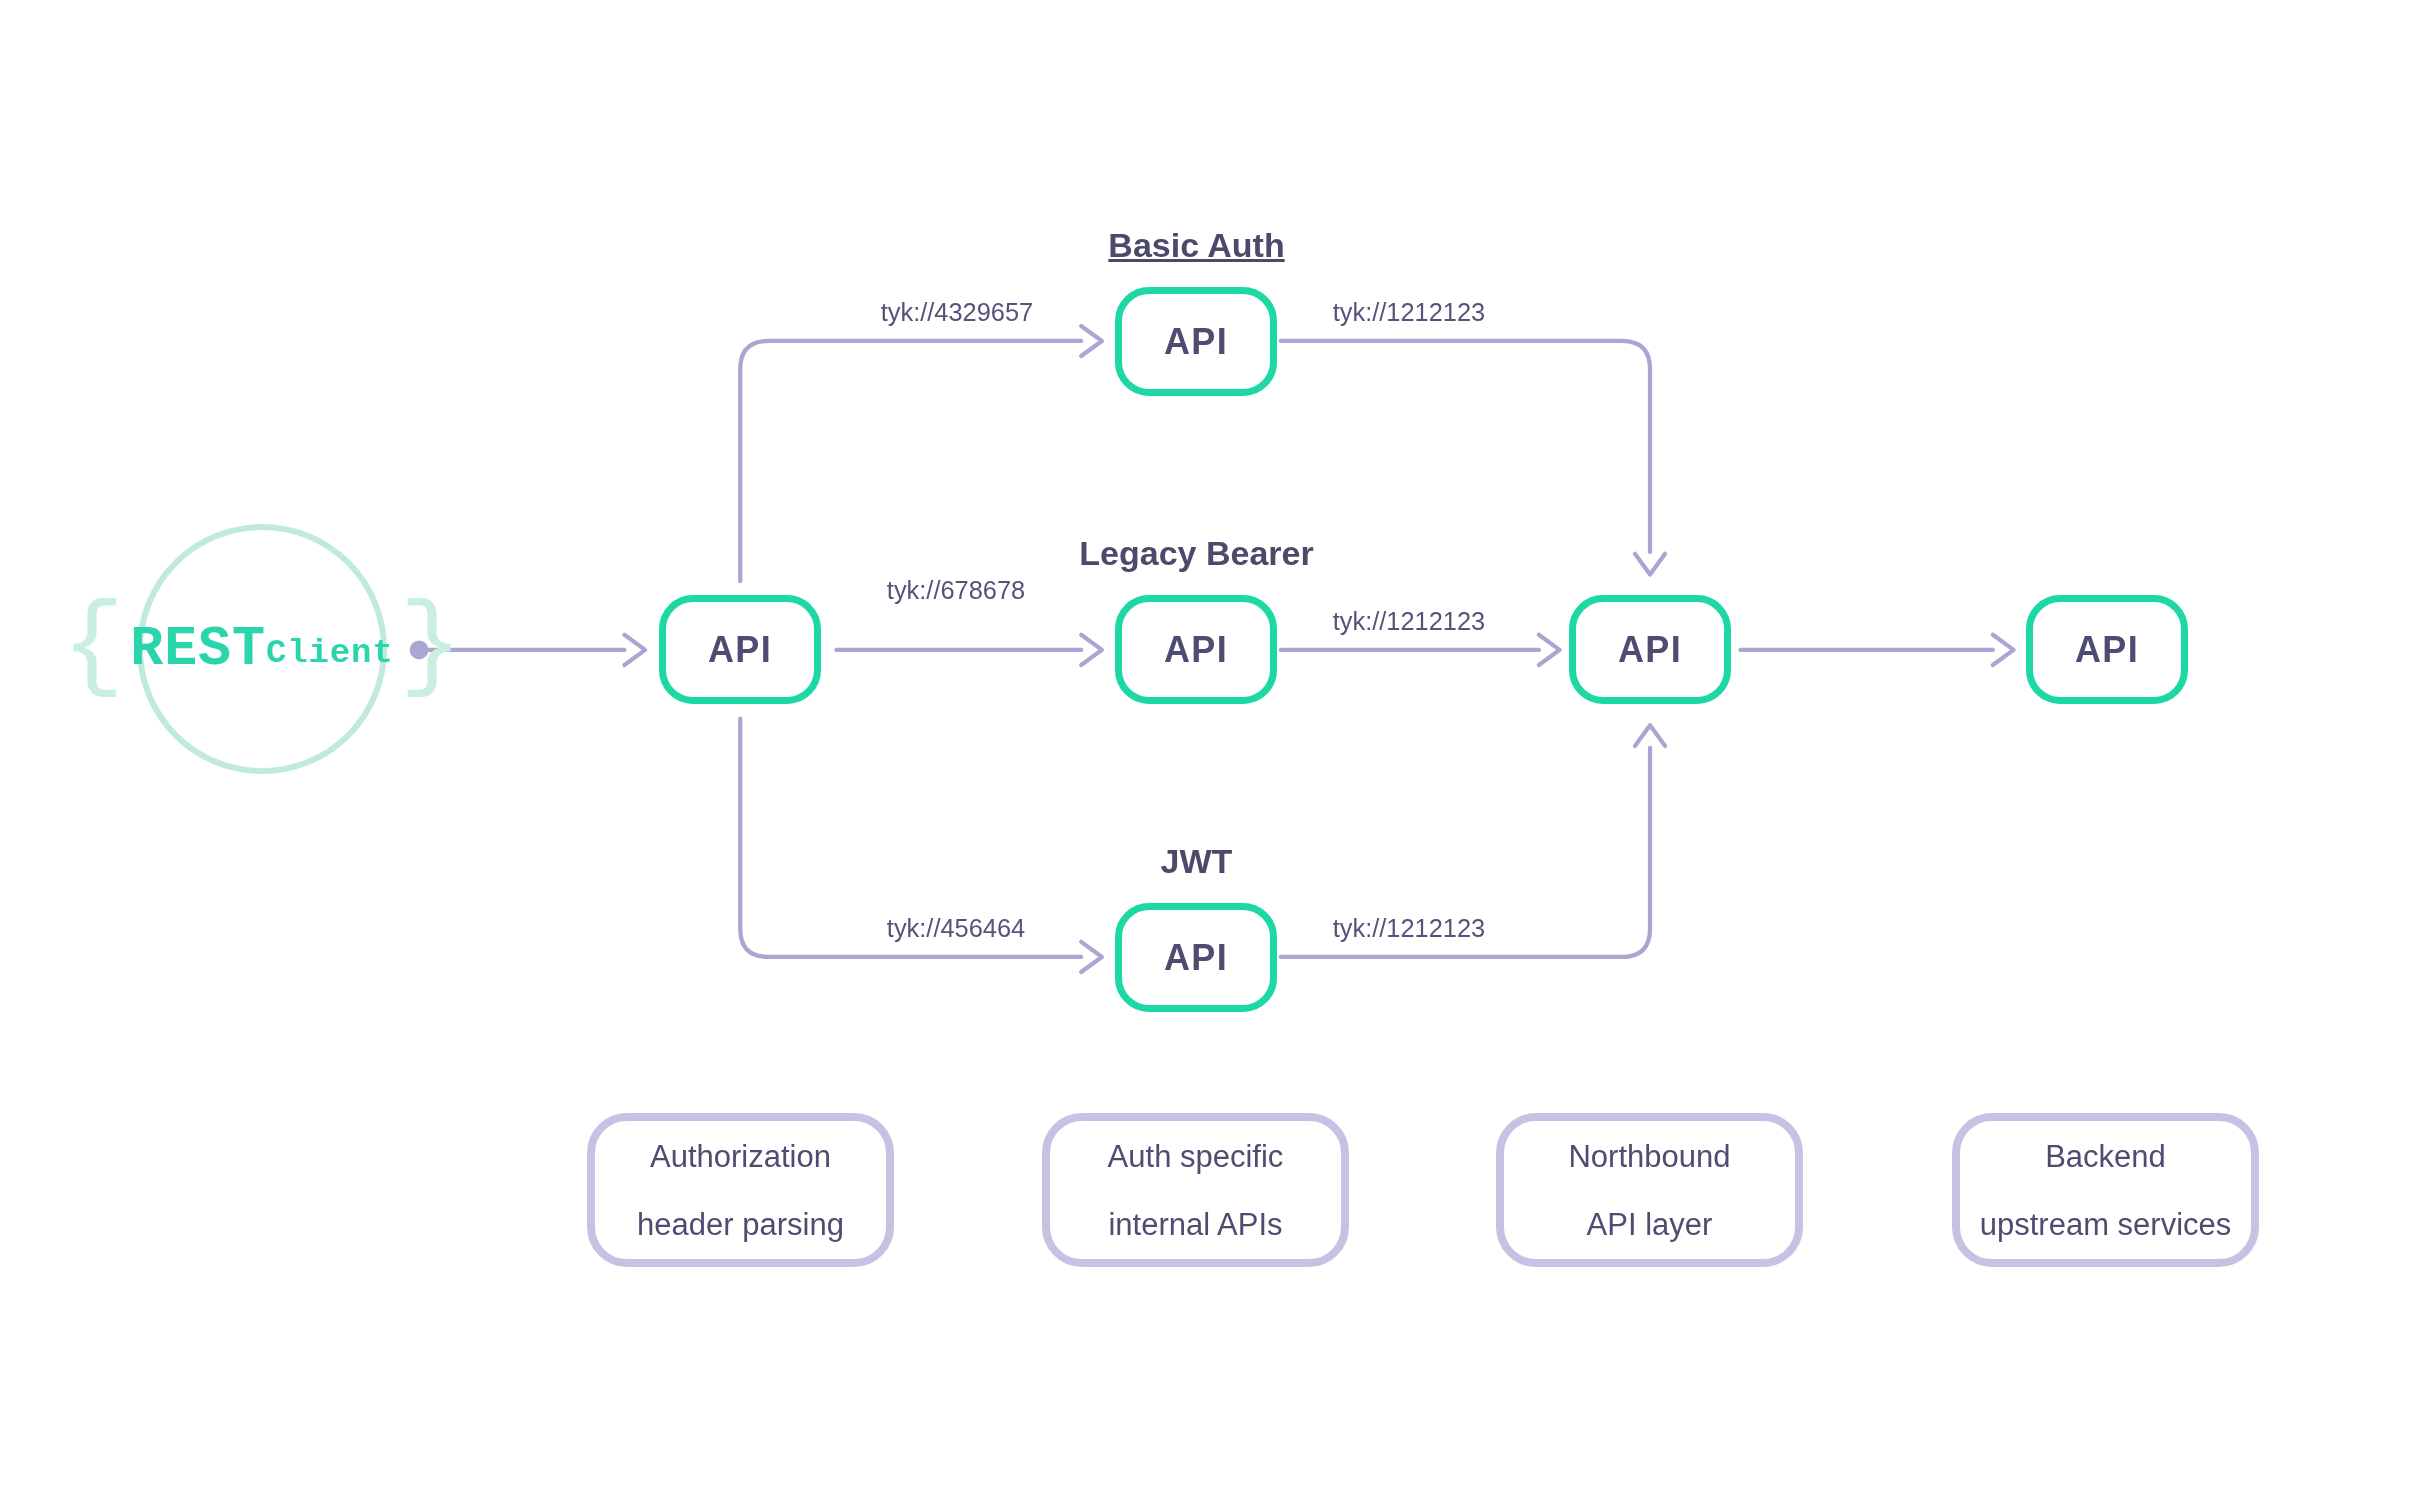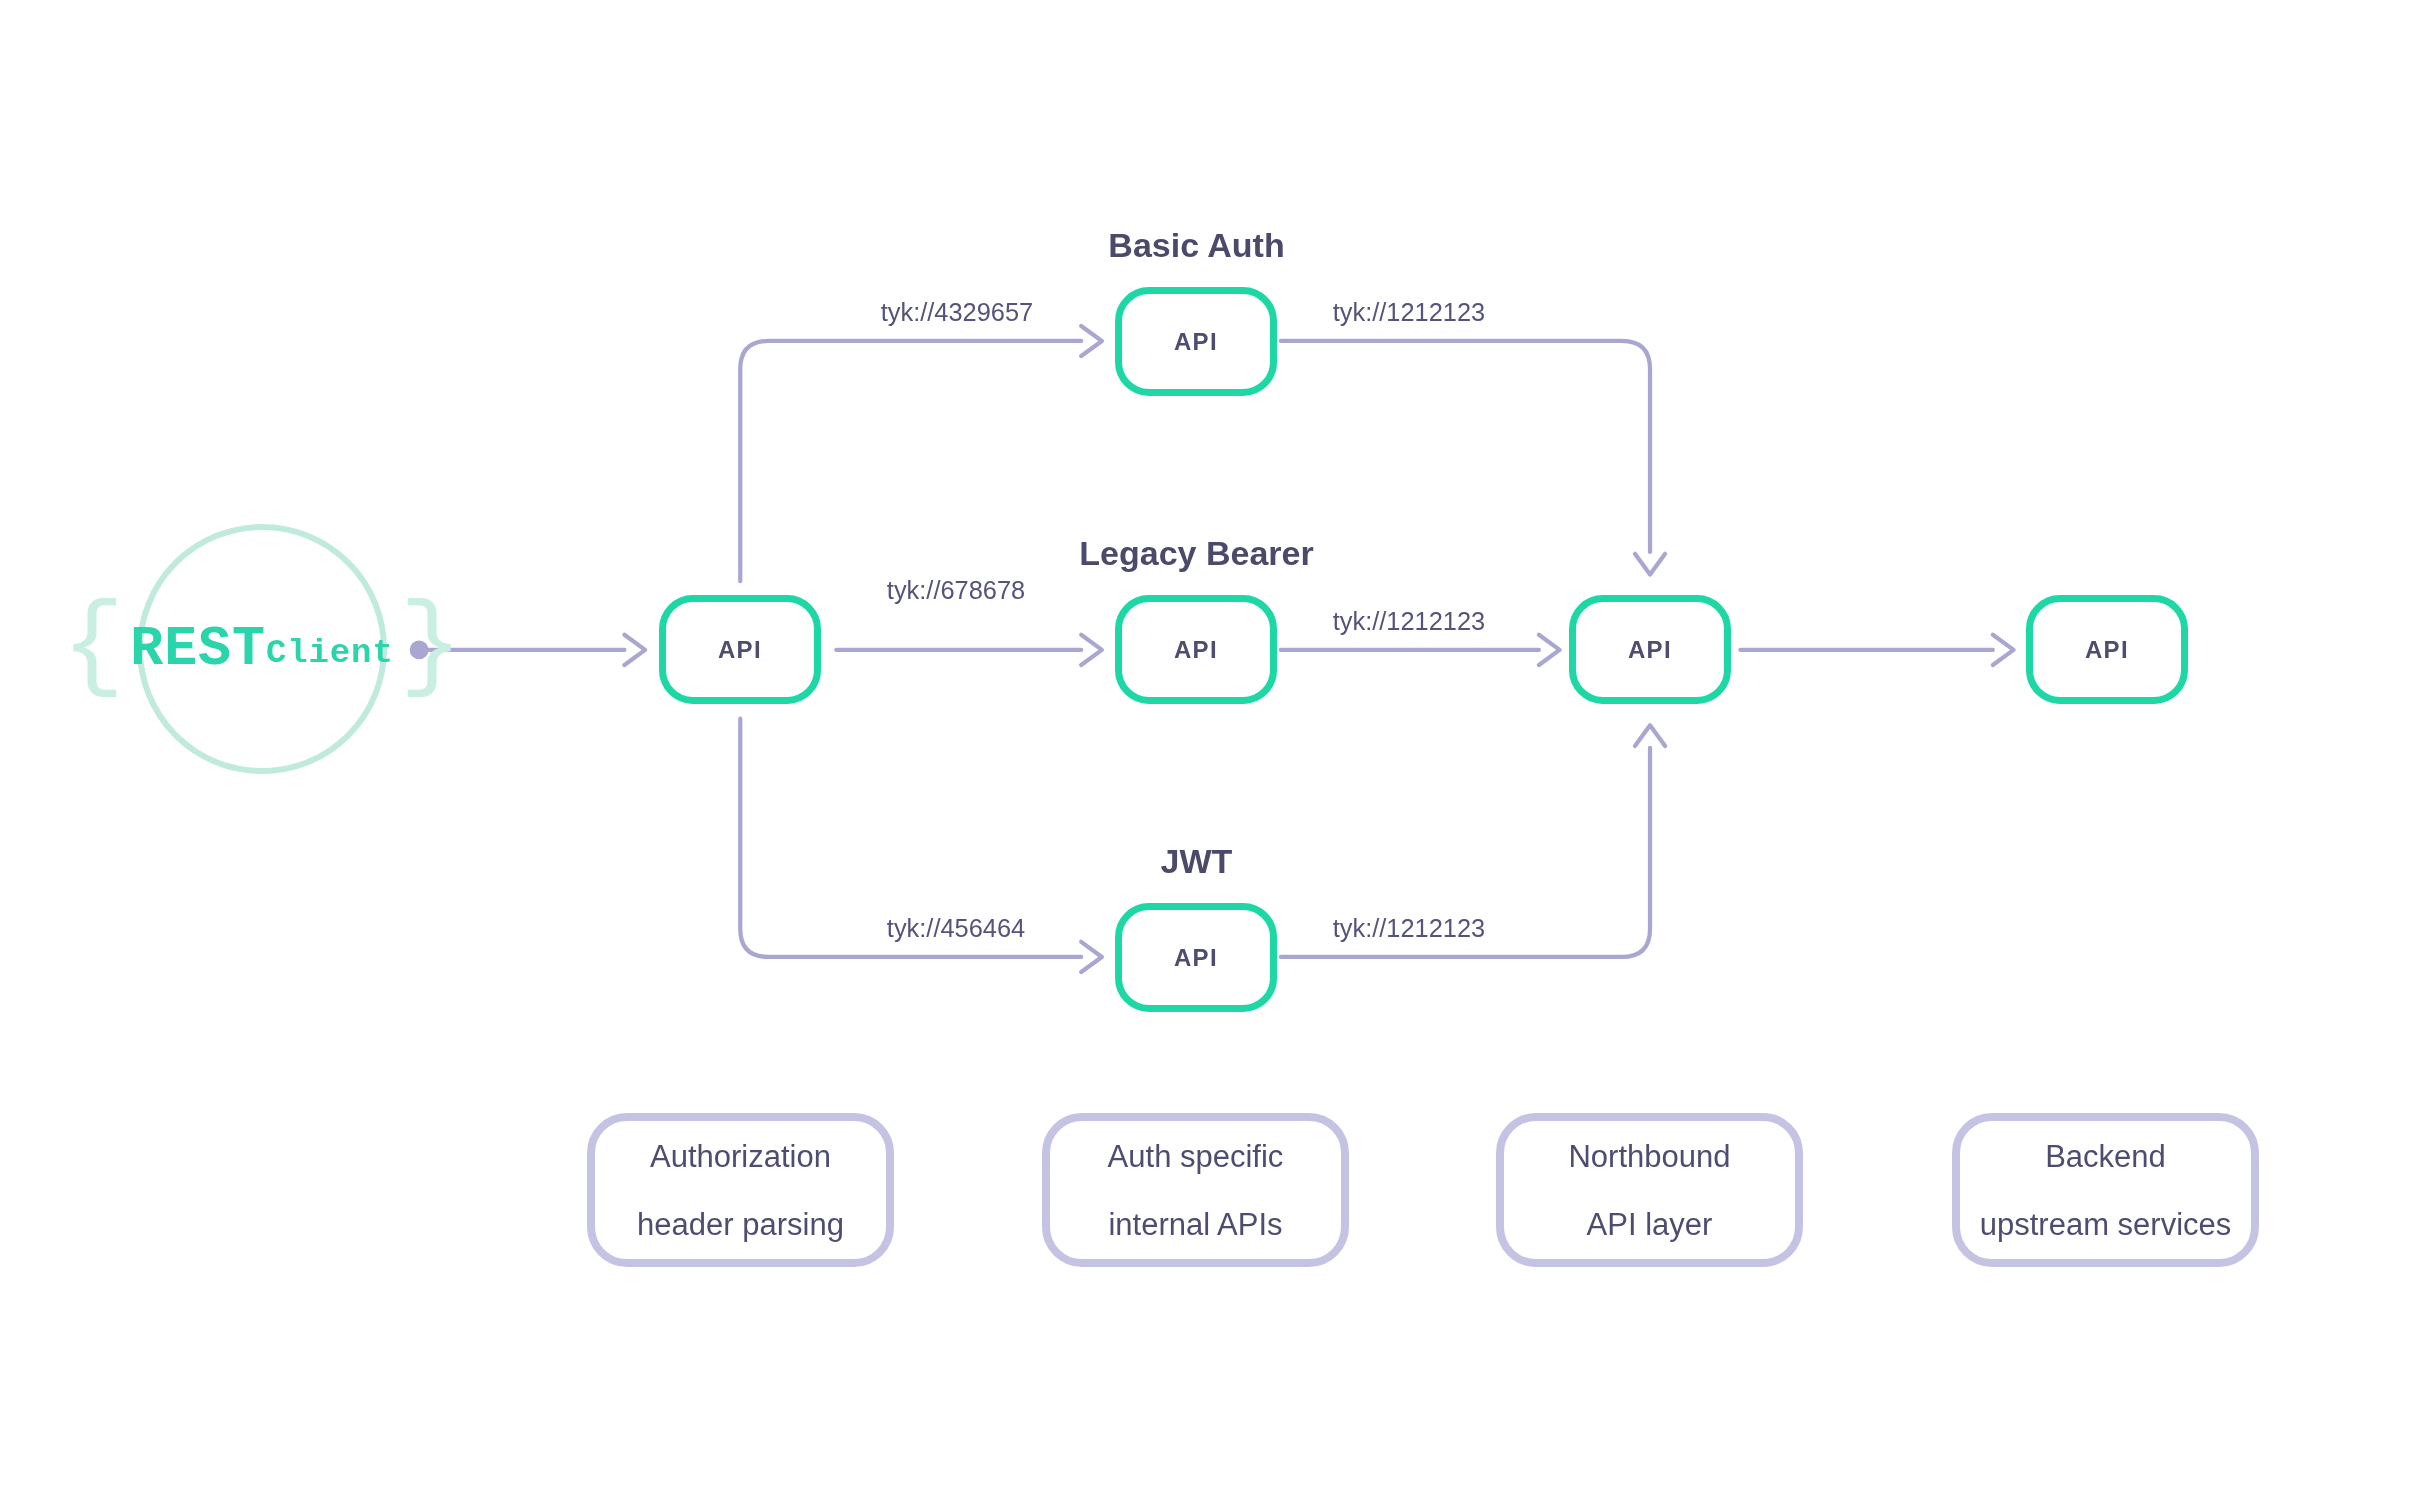--- a/index.html
+++ b/index.html
@@ -15,21 +15,21 @@
   .brace{font-family:"Liberation Mono",monospace;font-size:105px;line-height:1;
       color:#c9efe3;font-weight:400;transform:translateY(-1.9px);}
   .client-text{display:flex;flex-direction:row;align-items:center;}
   .client-name{font-family:"Liberation Mono",monospace;font-weight:700;font-size:55px;
       line-height:1;color:#2bd5ac;letter-spacing:0.9px;}
   .client-type{font-family:"Liberation Mono",monospace;font-weight:700;font-size:34px;
       line-height:1;color:#2bd5ac;margin-top:8px;letter-spacing:0.9px;}
 
   .api{position:absolute;width:162px;height:109px;box-sizing:border-box;background:#fff;
       border:7.5px solid #1dd7a5;border-radius:34px;display:flex;align-items:center;justify-content:center;
-      font-size:24px;font-weight:600;color:#4e4d71;letter-spacing:1.4px;}
+      font-size:36px;font-weight:600;color:#4e4d71;letter-spacing:1.4px;}
 
   .lane-title{position:absolute;width:377px;text-align:center;font-size:34px;font-weight:700;
       color:#4b4a6b;}
   .tyk-label{position:absolute;width:282px;text-align:center;font-size:25.4px;color:#55537a;}
 
   .footer-box{position:absolute;width:307px;height:154px;box-sizing:border-box;background:#fff;
       border:8.5px solid #c5c3e3;border-radius:40px;display:flex;flex-direction:column;
       align-items:center;justify-content:center;text-align:center;
       font-size:31px;line-height:43px;color:#4e4d71;gap:25px;}
 </style>
@@ -75,21 +75,21 @@
     <span class="brace">}</span>
   </div>
 
   <div class="api" style="left:659px;top:595px;">API</div>
   <div class="api" style="left:1115px;top:287px;">API</div>
   <div class="api" style="left:1115px;top:595px;">API</div>
   <div class="api" style="left:1115px;top:903px;">API</div>
   <div class="api" style="left:1569px;top:595px;">API</div>
   <div class="api" style="left:2026px;top:595px;">API</div>
 
-  <div class="lane-title" style="left:1008px;top:226px;">Basic Auth</div>
+  <div class="lane-title" style="left:1008px;top:226px;text-decoration:underline;">Basic Auth</div>
   <div class="lane-title" style="left:1008px;top:534px;">Legacy Bearer</div>
   <div class="lane-title" style="left:1008px;top:842px;">JWT</div>
 
   <div class="tyk-label" style="left:816px;top:298px;">tyk://4329657</div>
   <div class="tyk-label" style="left:1268px;top:298px;">tyk://1212123</div>
   <div class="tyk-label" style="left:815px;top:576px;">tyk://678678</div>
   <div class="tyk-label" style="left:1268px;top:607px;">tyk://1212123</div>
   <div class="tyk-label" style="left:815px;top:914px;">tyk://456464</div>
   <div class="tyk-label" style="left:1268px;top:914px;">tyk://1212123</div>
 

